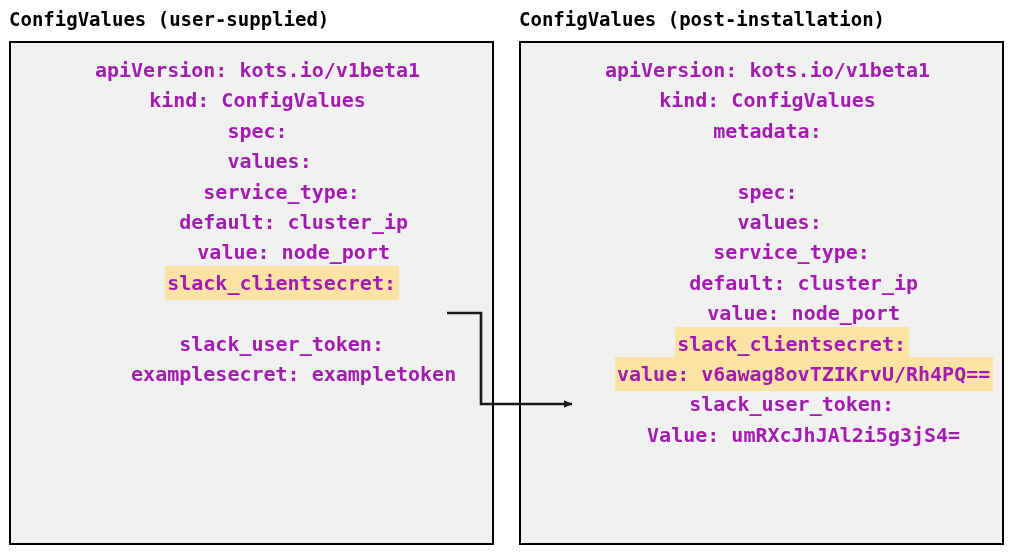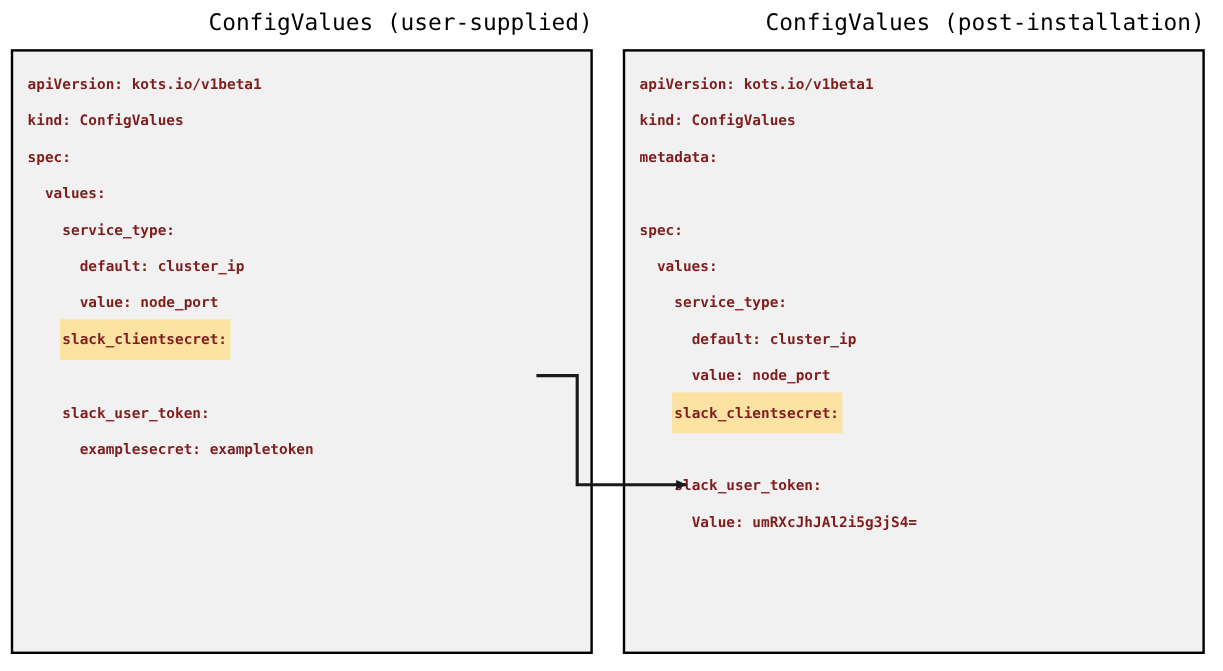--- a/index.html
+++ b/index.html
@@ -13,25 +13,25 @@
     position: relative;
     font-family: "DejaVu Sans Mono", "Liberation Mono", monospace;
     overflow: hidden;
   }
 
   .panel-title {
     position: absolute;
     top: 8px;
     font-family: "DejaVu Sans Mono", "Liberation Mono", monospace;
     font-size: 19px;
-    font-weight: normal;
+    font-weight: bold;
     color: #000000;
     letter-spacing: 0px;
     white-space: pre;
-    text-align: right;
+    text-align: left;
   }
   #title-left  { left: 9px;  width: 485px; }
   #title-right { left: 519px; width: 485px; }
 
   .code-panel {
     position: absolute;
     top: 41px;
     height: 504px;
     box-sizing: border-box;
     background: #f1f1f1;
@@ -46,24 +46,25 @@
     top: 10px;
     left: 0;
     right: 0;
   }
 
   .code-line {
     height: 30.4px;
     line-height: 30.4px;
     white-space: pre;
     font-family: "DejaVu Sans Mono", "Liberation Mono", monospace;
-    font-size: 12px;
+    font-size: 20px;
     font-weight: bold;
-    color: #7f1d1d;
+    color: #a21caf;
     padding-left: 12px;
+    text-align: center;
   }
 
   .code-line > .seg {
     display: inline-block;
     padding: 2px 3px 2px 2px;
     margin: 0 -3px 0 -2px;
     white-space: pre;
   }
   .code-line > .seg.hl {
     background: #fce3a4;
@@ -107,21 +108,21 @@
       <div class="code-line"><span class="seg">apiVersion: kots.io/v1beta1</span></div>
       <div class="code-line"><span class="seg">kind: ConfigValues</span></div>
       <div class="code-line"><span class="seg">metadata:</span></div>
       <div class="code-line"><span class="seg">  </span></div>
       <div class="code-line"><span class="seg">spec:</span></div>
       <div class="code-line"><span class="seg">  </span><span class="seg">values:</span></div>
       <div class="code-line"><span class="seg">    </span><span class="seg">service_type:</span></div>
       <div class="code-line"><span class="seg">      </span><span class="seg">default: cluster_ip</span></div>
       <div class="code-line"><span class="seg">      </span><span class="seg">value: node_port</span></div>
       <div class="code-line"><span class="seg">    </span><span class="seg hl">slack_clientsecret:</span></div>
-      <div class="code-line"><span class="seg">      </span></div>
+      <div class="code-line"><span class="seg">      </span><span class="seg hl">value: v6awag8ovTZIKrvU/Rh4PQ==</span></div>
       <div class="code-line"><span class="seg">    </span><span class="seg">slack_user_token:</span></div>
       <div class="code-line"><span class="seg">      </span><span class="seg">Value: umRXcJhJAl2i5g3jS4=</span></div>
     </div>
 </div>
 
 <svg id="connector" viewBox="0 0 1019 559">
   <defs>
     <marker id="arrowhead" markerWidth="9" markerHeight="8" refX="8.5" refY="4" orient="auto" markerUnits="userSpaceOnUse">
       <path d="M0,0 L9,4 L0,8 z" fill="#1a1a1a"></path>
     </marker>

